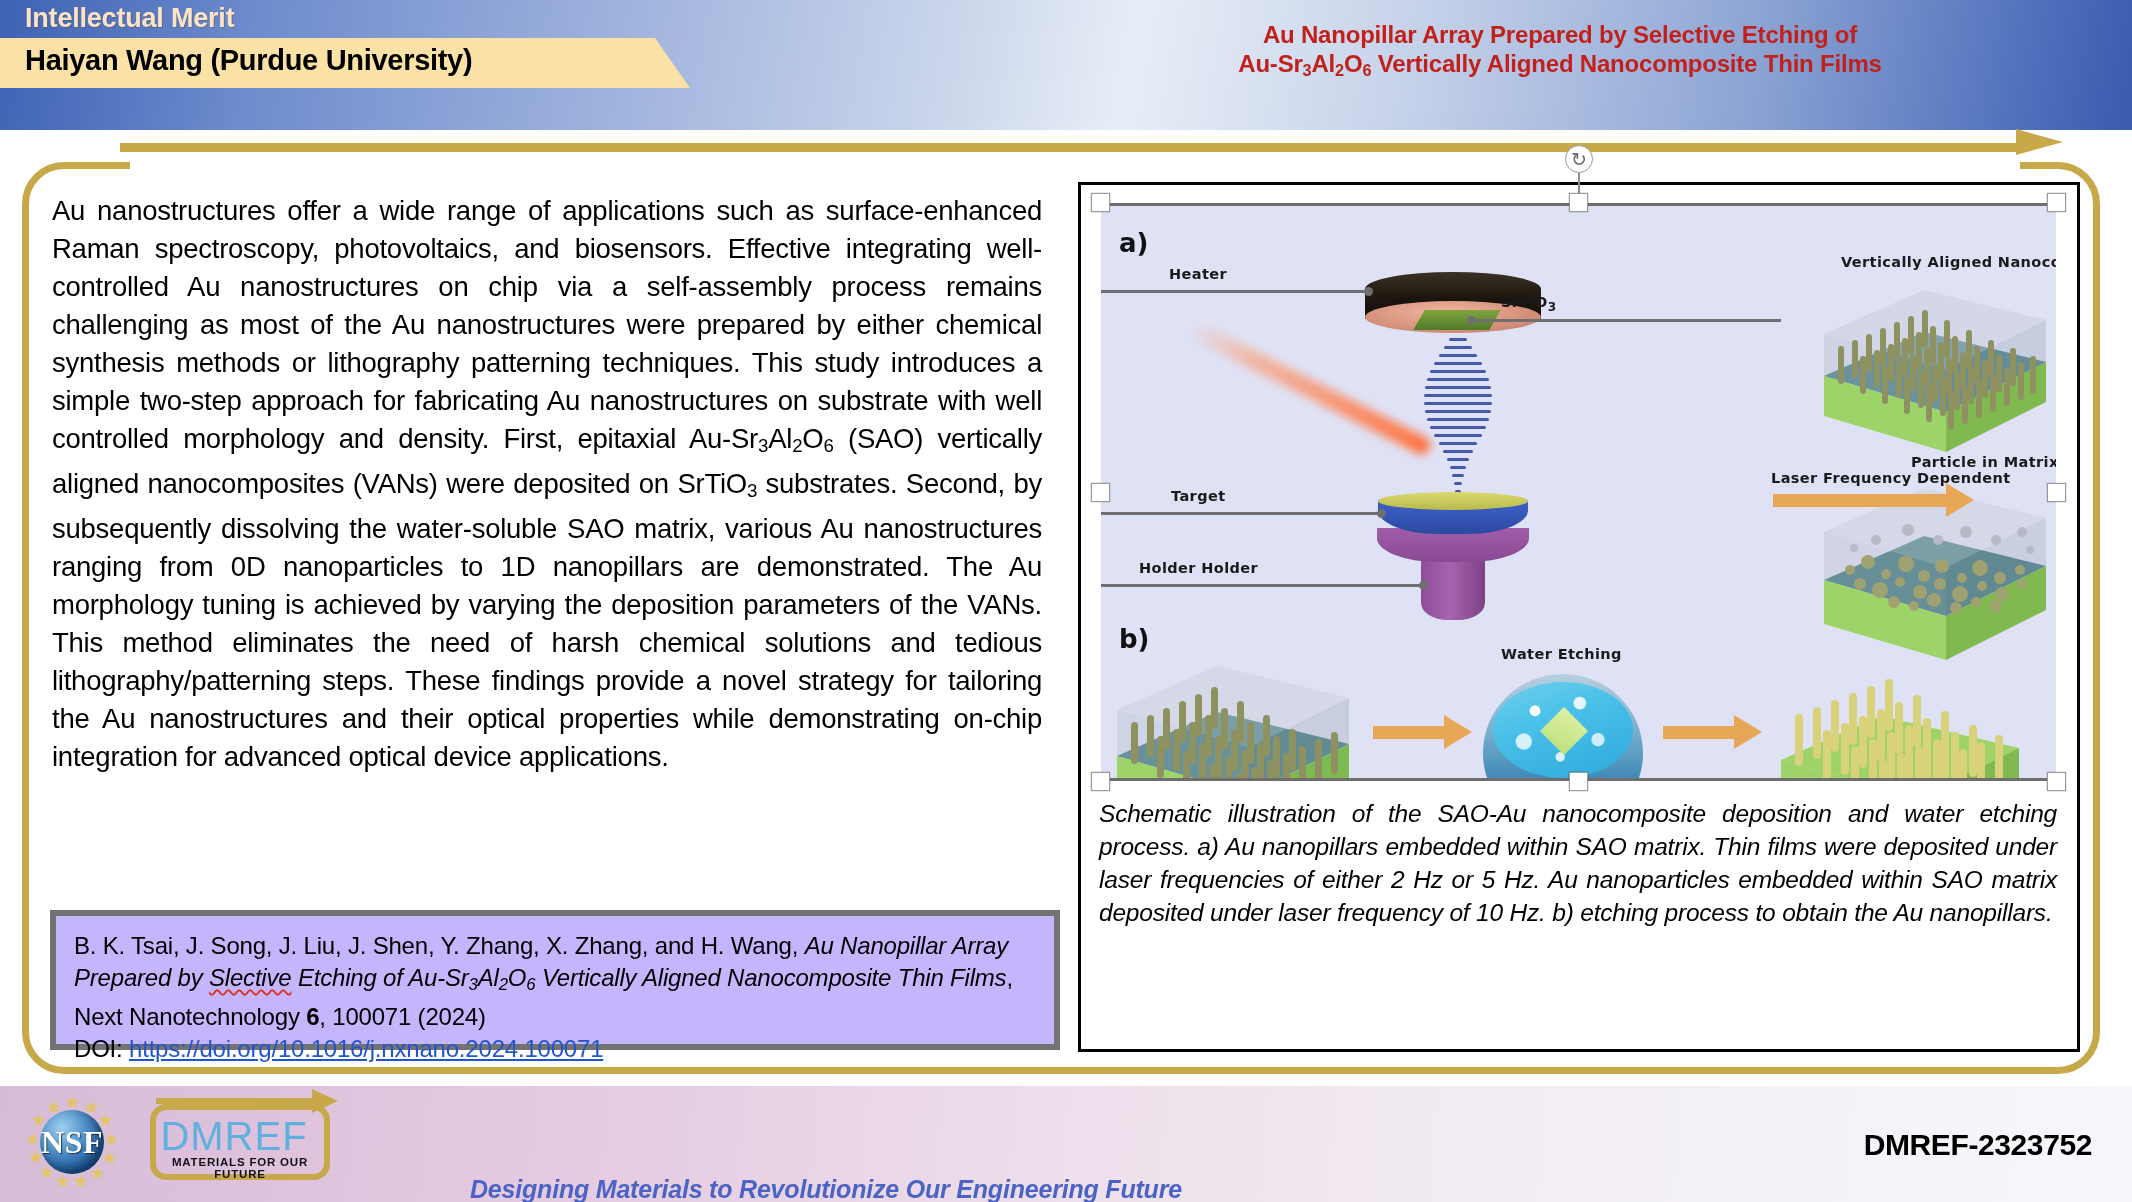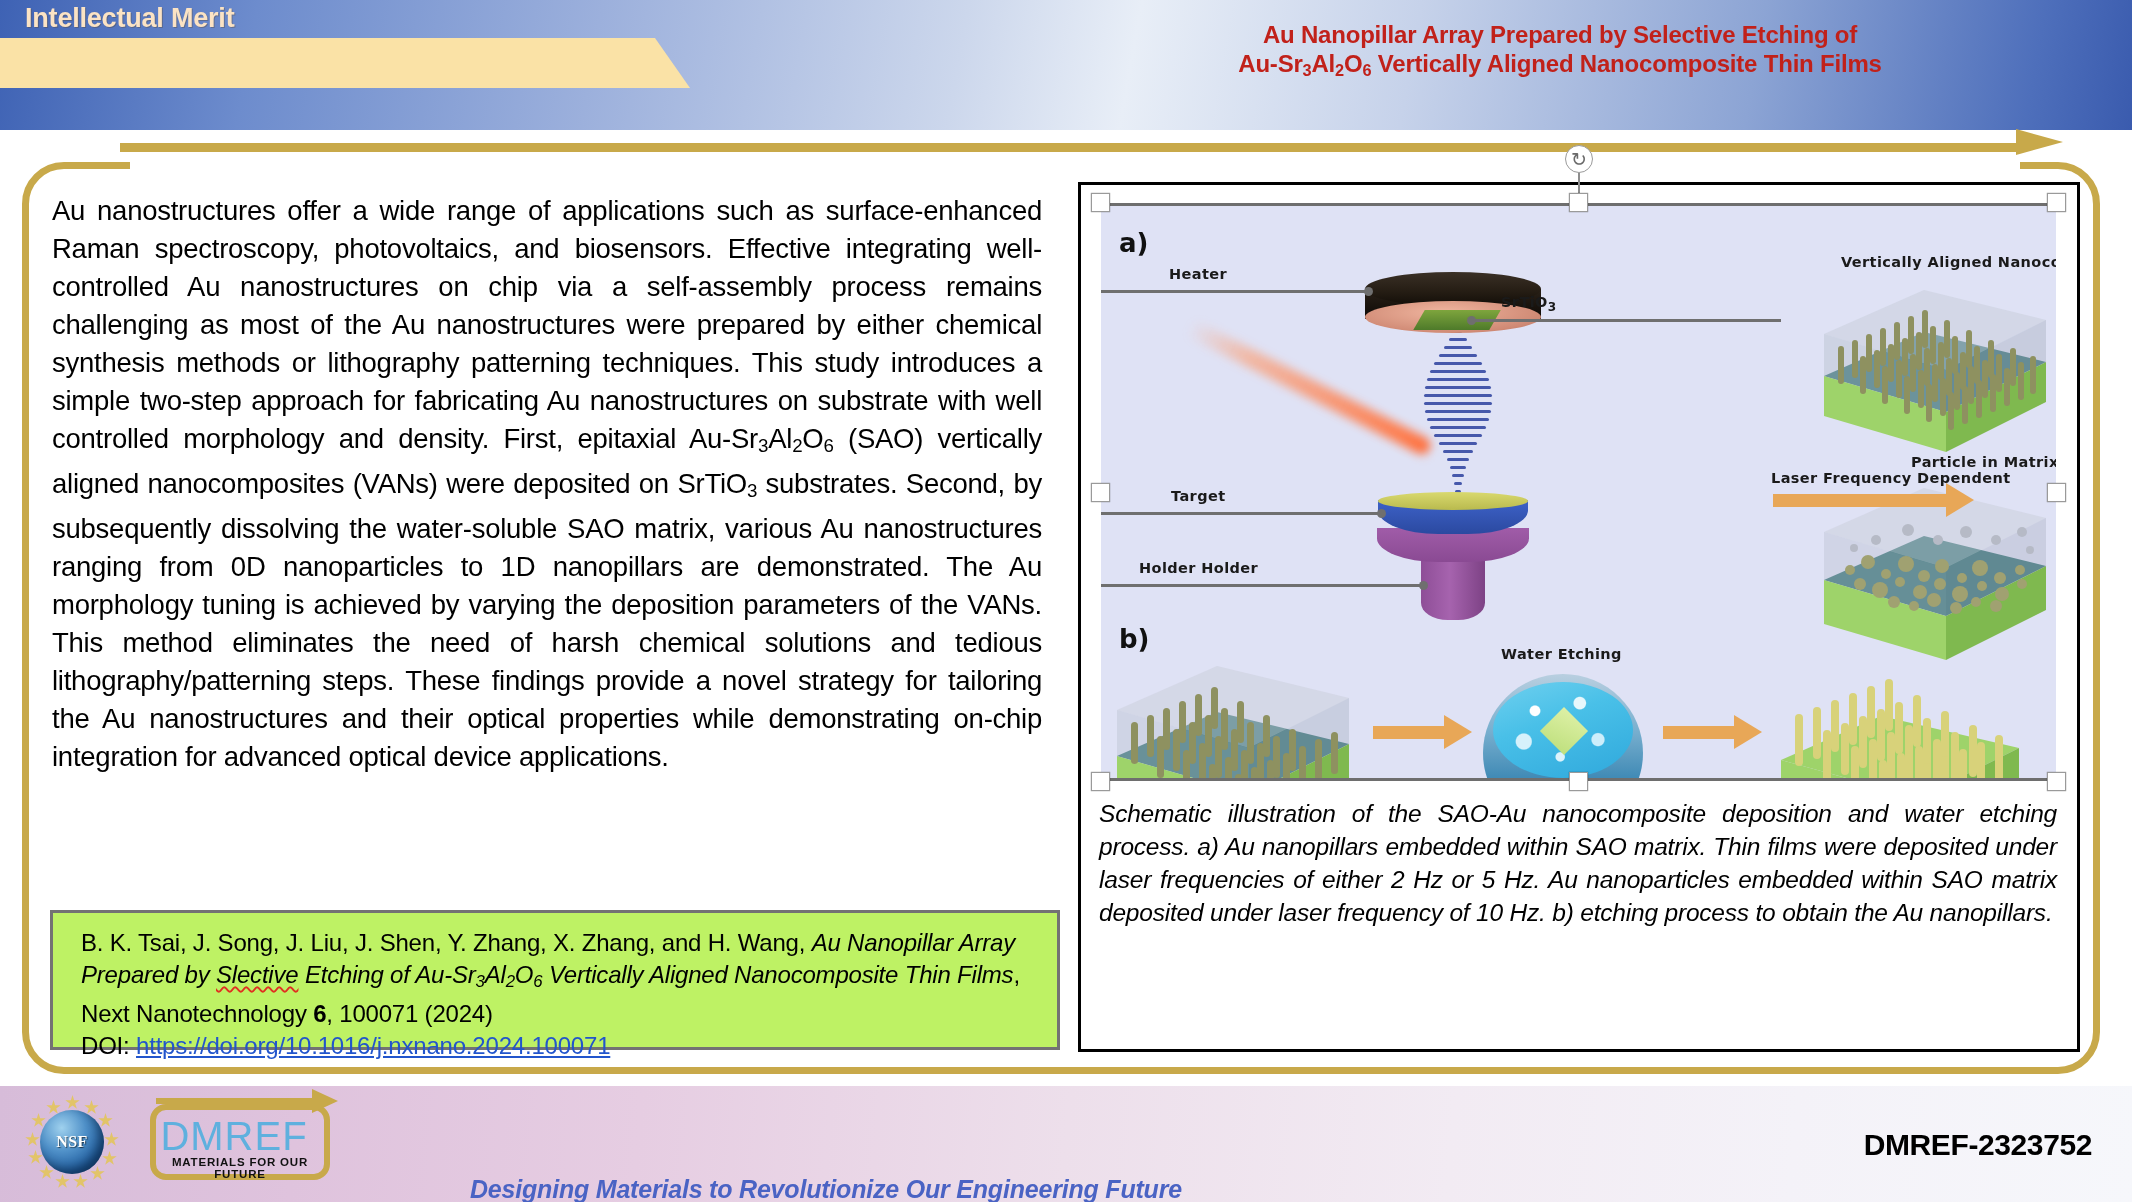--- a/index.html
+++ b/index.html
@@ -98,23 +98,23 @@
     text-align: justify;
     color: #000;
     letter-spacing: -0.25px;
   }
   .abstract sub { font-size: 0.68em; vertical-align: -0.22em; }
 
   .citation-box {
     position: absolute;
     left: 50px; top: 910px;
     width: 1010px; height: 140px;
-    border: 3px solid #737373;
-    background: #bef264;
-    padding: 14px 18px 0 28px;
+    border: 6px solid #737373;
+    background: #c4b5fd;
+    padding: 14px 18px 0 18px;
   }
   .citation-line {
     font-size: 24px;
     line-height: 32px;
     color: #000;
     letter-spacing: -0.2px;
   }
   .citation-line i { font-style: italic; }
   .citation-line b { font-weight: bold; }
   .citation-line sub { font-size: 0.7em; vertical-align: -0.22em; }
@@ -354,21 +354,21 @@
     position: absolute; left: 14px; top: 14px;
     width: 64px; height: 64px; border-radius: 50%;
     background: radial-gradient(circle at 34% 28%, #9fd1ee 0%, #4f90c8 38%, #1d5a9c 72%, #123f76 100%);
     box-shadow: inset -5px -5px 10px rgba(0,0,0,.35);
   }
   .nsf-text {
     position: absolute; left: 0; top: 0;
     width: 92px; height: 92px;
     display: flex; align-items: center; justify-content: center;
     font-family: "Liberation Serif", serif;
-    font-weight: bold; font-size: 16px; color: #fff;
+    font-weight: bold; font-size: 32px; color: #fff;
     letter-spacing: 0.5px;
     text-shadow: 1px 1px 1px rgba(0,0,0,.6);
   }
   .nsf-star {
     position: absolute;
     width: 15px; height: 15px;
     background: #e2c469;
     clip-path: polygon(50% 0%, 61% 35%, 98% 35%, 68% 57%, 79% 91%, 50% 70%, 21% 91%, 32% 57%, 2% 35%, 39% 35%);
   }
   .dmref-logo {
@@ -419,20 +419,21 @@
   }
 </style>
 </head>
 <body>
 
 <div id="poster">
 
   <div class="header">
     <div class="im-label">Intellectual Merit</div>
     <div class="name-banner"></div>
+    <div class="name-text">Haiyan Wang (Purdue University)</div>
     <div class="poster-title">
       <span>Au Nanopillar Array Prepared by Selective Etching of</span><br>
       <span>Au-Sr</span><sub>3</sub><span>Al</span><sub>2</sub><span>O</span><sub>6</sub><span> Vertically Aligned Nanocomposite Thin Films</span>
     </div>
   </div>
 
   <div class="gold-frame"></div>
   <div class="frame-top-mask"></div>
   <div class="gold-arrow-bar"></div>
   <div class="gold-arrow-head"></div>

